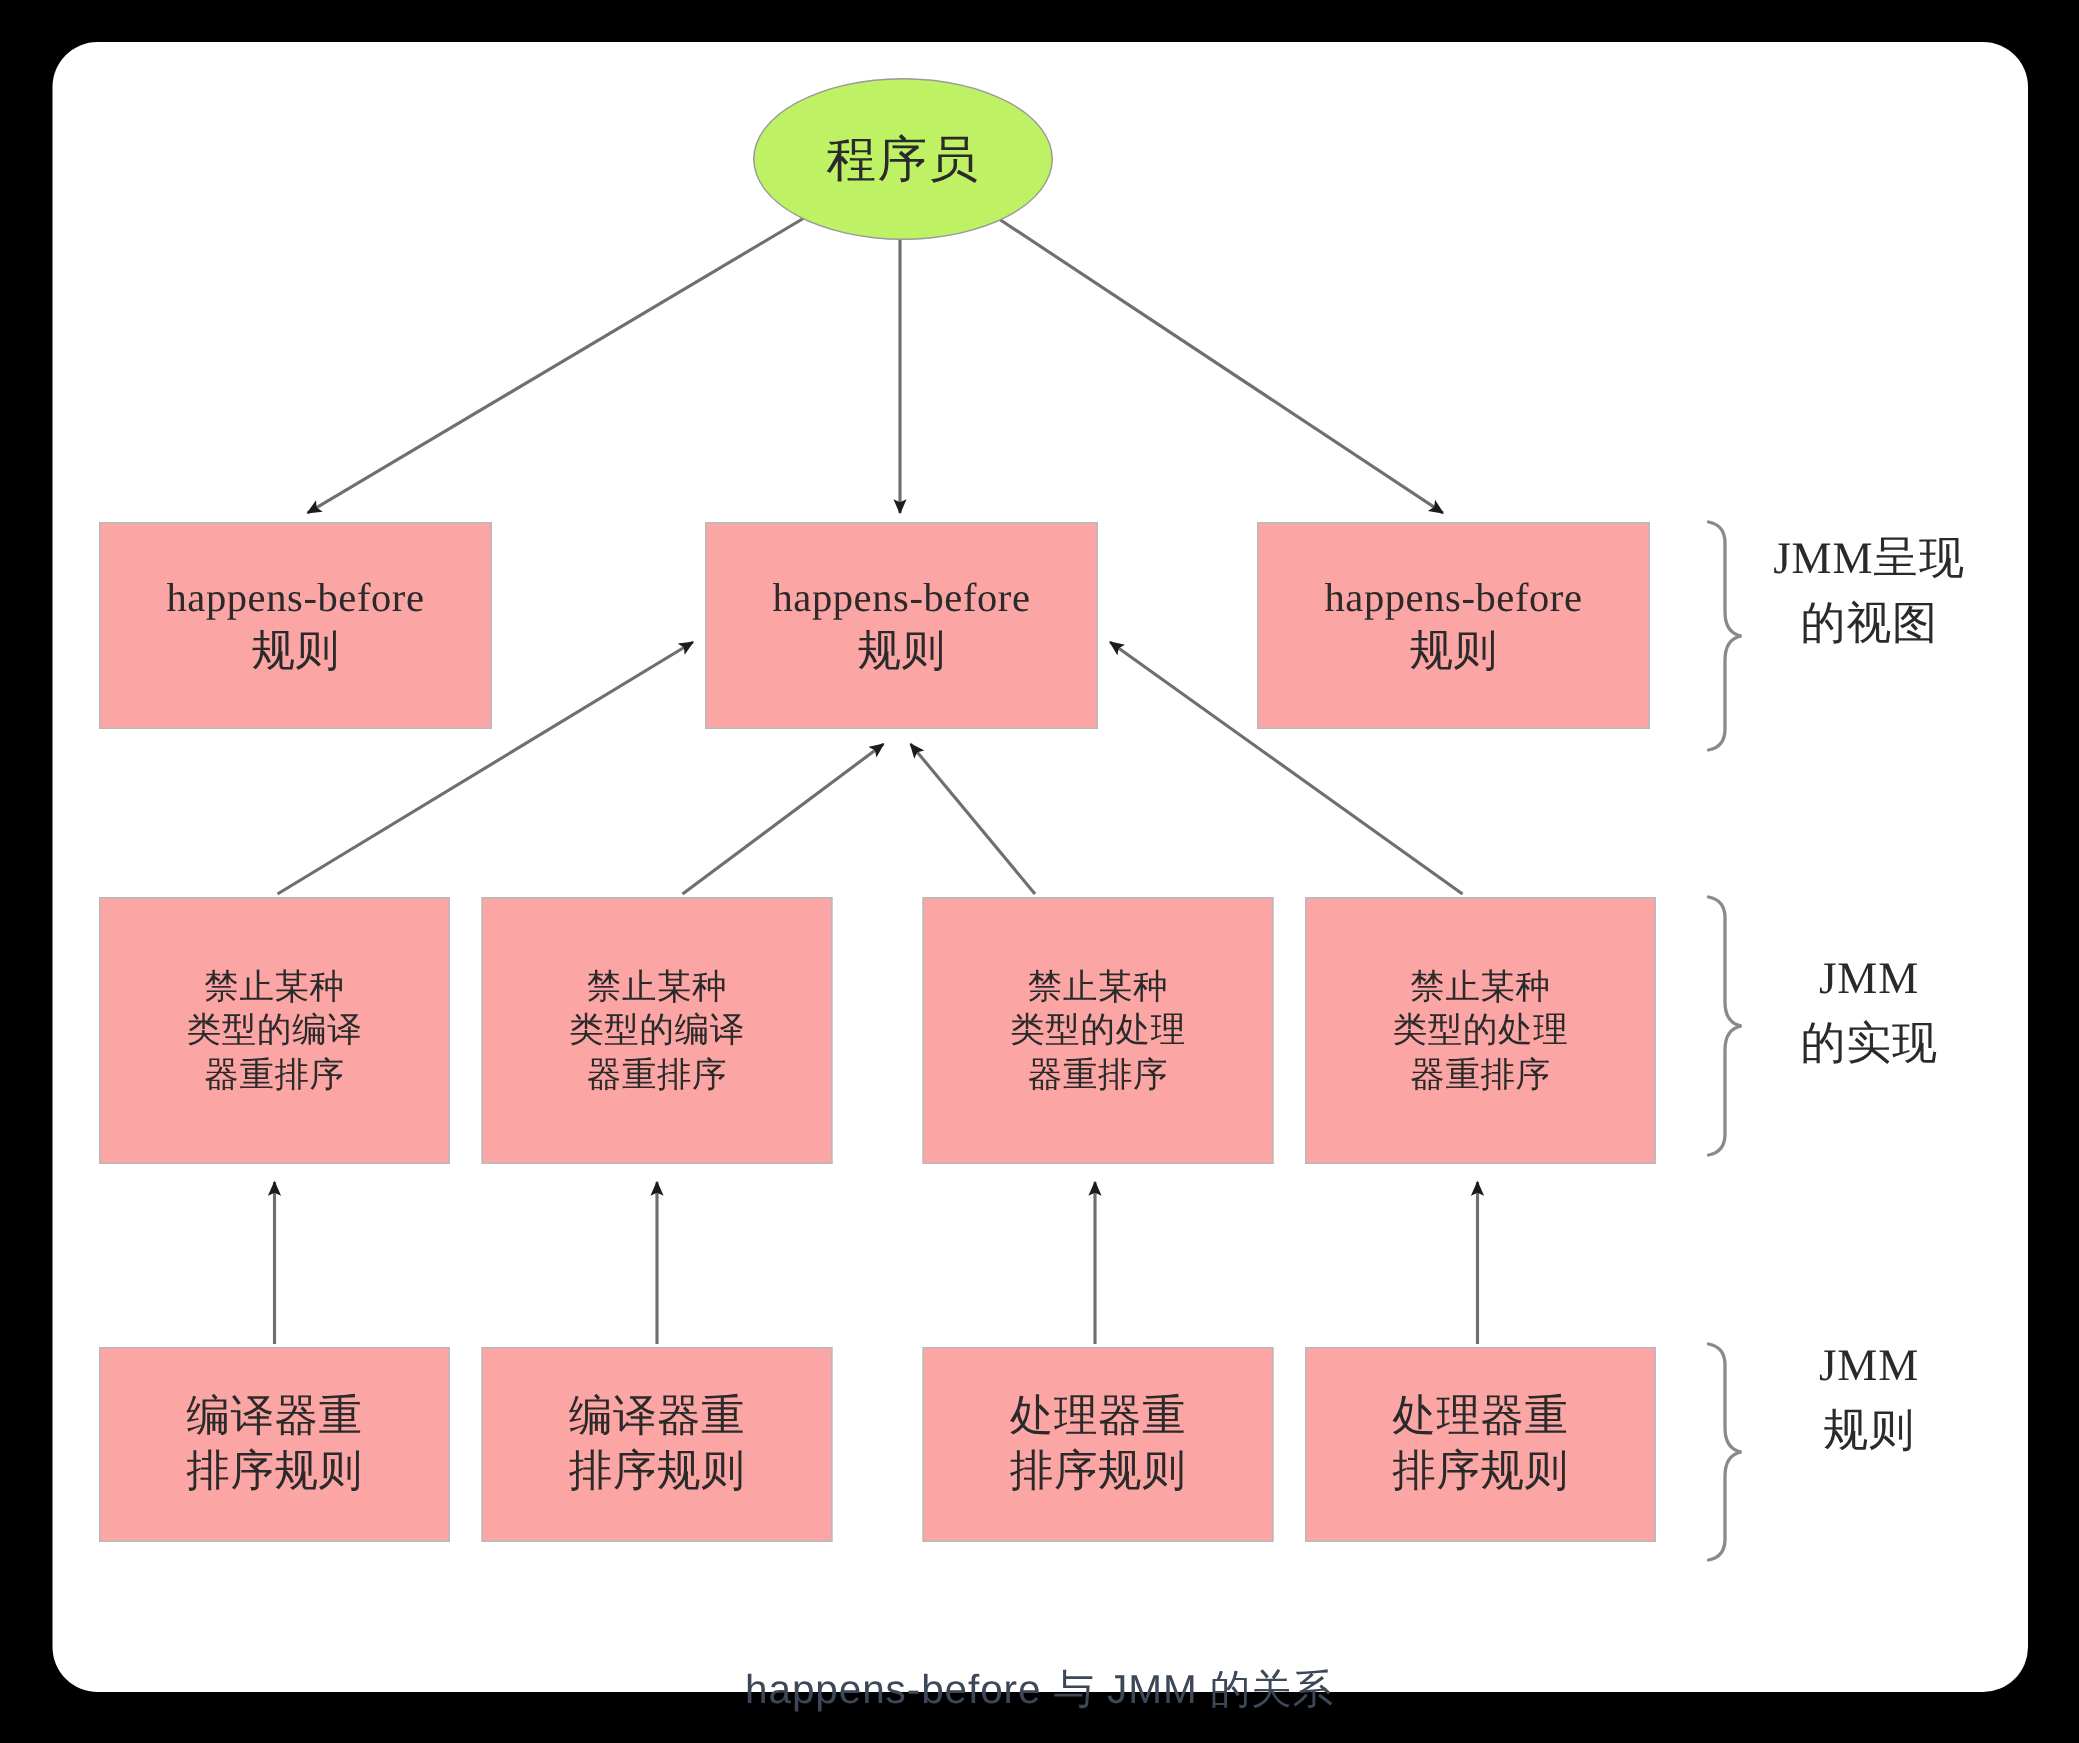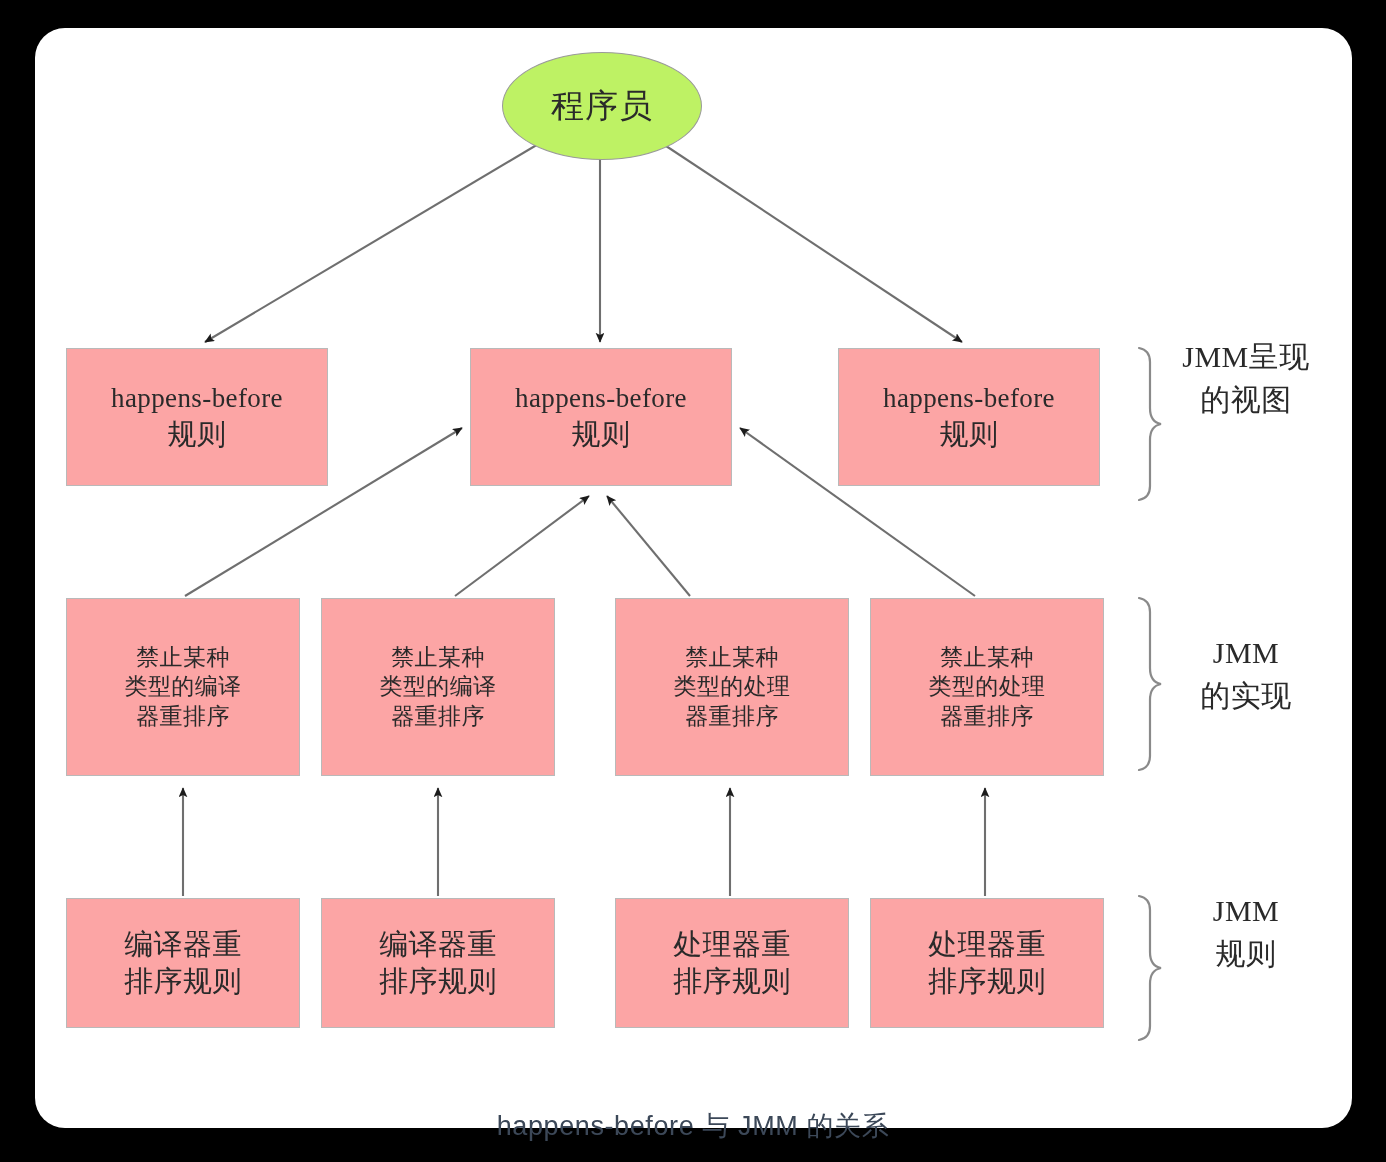--- a/index.html
+++ b/index.html
@@ -200,21 +200,21 @@
   <div class="node bottom-box" style="left:615px; top:898px; width:234px; height:130px;">
     <span class="ln">处理器重</span>
     <span class="ln">排序规则</span>
   </div>
 
   <div class="node bottom-box" style="left:870px; top:898px; width:234px; height:130px;">
     <span class="ln">处理器重</span>
     <span class="ln">排序规则</span>
   </div>
 
-  <div class="side-label" style="left:1166px; top:336px; width:160px;">
+  <div class="side-label" style="left:1166px; top:352px; width:160px;">
     <span class="ln">JMM呈现</span>
     <span class="ln">的视图</span>
   </div>
 
   <div class="side-label" style="left:1166px; top:632px; width:160px;">
     <span class="ln">JMM</span>
     <span class="ln">的实现</span>
   </div>
 
   <div class="side-label" style="left:1166px; top:890px; width:160px;">

